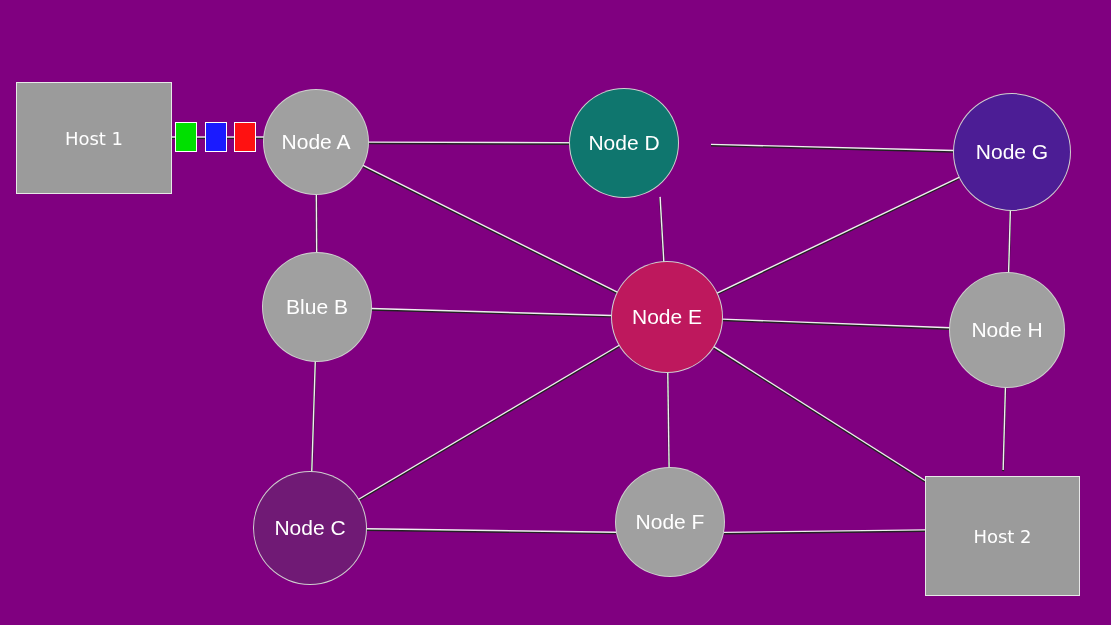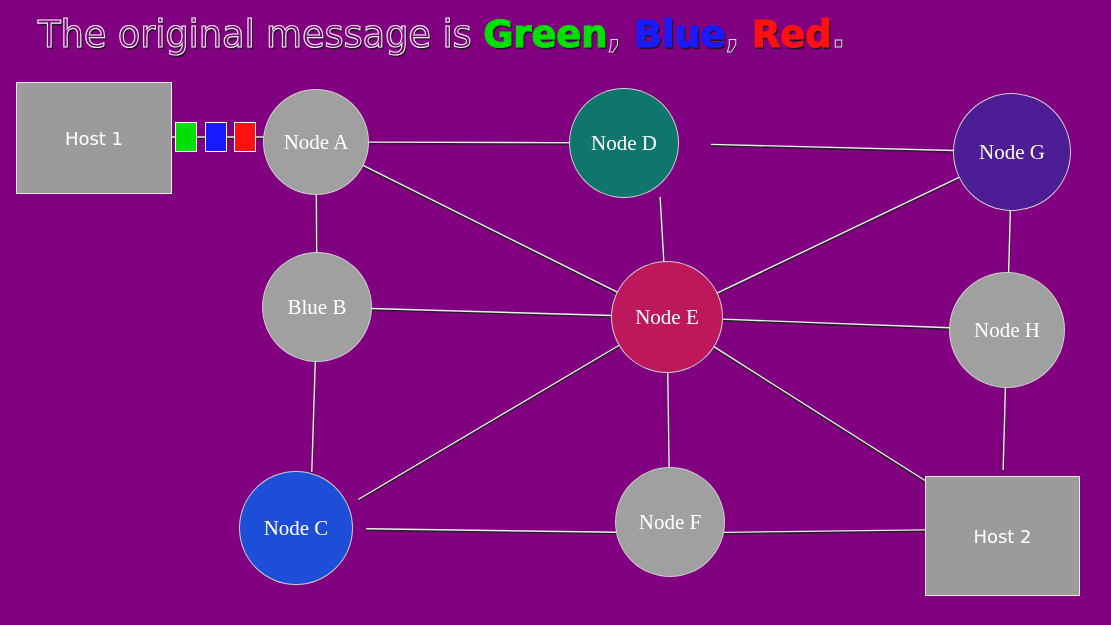--- a/index.html
+++ b/index.html
@@ -58,21 +58,21 @@
   .node {
     position: absolute;
     border-radius: 50%;
     background: #a0a0a0;
     box-shadow: 0 0 0 1px #cfcfcf;
     display: flex;
     align-items: center;
     justify-content: center;
     color: #ffffff;
     font-size: 21px;
-    font-family: Liberation Serif, serif;
+    font-family: Liberation Sans, sans-serif;
     white-space: nowrap;
   }
   .hostbox {
     position: absolute;
     background: #9b9b9b;
     border: 1px solid #e8e8e8;
     display: flex;
     align-items: center;
     justify-content: center;
     color: #ffffff;
@@ -83,23 +83,20 @@
     position: absolute;
     border: 1.5px solid #ffffff;
     box-sizing: border-box;
   }
 </style>
 </head>
 <body>
 
 <div id="stage">
 
-  <div id="title">
-    <span class="w">The original message is </span><span class="c green">Green</span><span class="punct">, </span><span class="c blue">Blue</span><span class="punct">, </span><span class="c red">Red</span><span class="punct">.</span>
-  </div>
 
   <svg id="edges" viewBox="0 0 1111 625" preserveAspectRatio="none">
       <line x1="170" y1="138.1" x2="175" y2="138.1" stroke="#222222" stroke-width="2"></line>
       <line x1="170" y1="137" x2="175" y2="137" stroke="#f0f0f0" stroke-width="1.4"></line>
       <line x1="197" y1="138.1" x2="205" y2="138.1" stroke="#222222" stroke-width="2"></line>
       <line x1="197" y1="137" x2="205" y2="137" stroke="#f0f0f0" stroke-width="1.4"></line>
       <line x1="227" y1="138.1" x2="234" y2="138.1" stroke="#222222" stroke-width="2"></line>
       <line x1="227" y1="137" x2="234" y2="137" stroke="#f0f0f0" stroke-width="1.4"></line>
       <line x1="256" y1="138.1" x2="264" y2="138.1" stroke="#222222" stroke-width="2"></line>
       <line x1="256" y1="137" x2="264" y2="137" stroke="#f0f0f0" stroke-width="1.4"></line>
@@ -143,21 +140,21 @@
       </div>
       <div class="hostbox" style="left: 925px; top: 476px; width: 153px; height: 118px; background: rgb(155, 155, 155); border-color: rgb(232, 232, 232);">
         <span>Host 2</span>
       </div>
       <div class="node" style="left: 264px; top: 90px; width: 104px; height: 104px; background: rgb(160, 160, 160); box-shadow: rgb(207, 207, 207) 0px 0px 0px 1px;">
         <span>Node A</span>
       </div>
       <div class="node" style="left: 263px; top: 253px; width: 108px; height: 108px; background: rgb(160, 160, 160); box-shadow: rgb(207, 207, 207) 0px 0px 0px 1px;">
         <span>Blue B</span>
       </div>
-      <div class="node" style="left: 240px; top: 472px; width: 112px; height: 112px; background: #1d4ed8; box-shadow: rgb(207, 207, 207) 0px 0px 0px 1px;">
+      <div class="node" style="left: 254px; top: 472px; width: 112px; height: 112px; background: #701a75; box-shadow: rgb(207, 207, 207) 0px 0px 0px 1px;">
         <span>Node C</span>
       </div>
       <div class="node" style="left: 570px; top: 89px; width: 108px; height: 108px; background: #0f766e; box-shadow: rgb(207, 207, 207) 0px 0px 0px 1px;">
         <span>Node D</span>
       </div>
       <div class="node" style="left: 612px; top: 262px; width: 110px; height: 110px; background: #be185d; box-shadow: rgb(207, 207, 207) 0px 0px 0px 1px;">
         <span>Node E</span>
       </div>
       <div class="node" style="left: 616px; top: 468px; width: 108px; height: 108px; background: rgb(160, 160, 160); box-shadow: rgb(207, 207, 207) 0px 0px 0px 1px;">
         <span>Node F</span>

